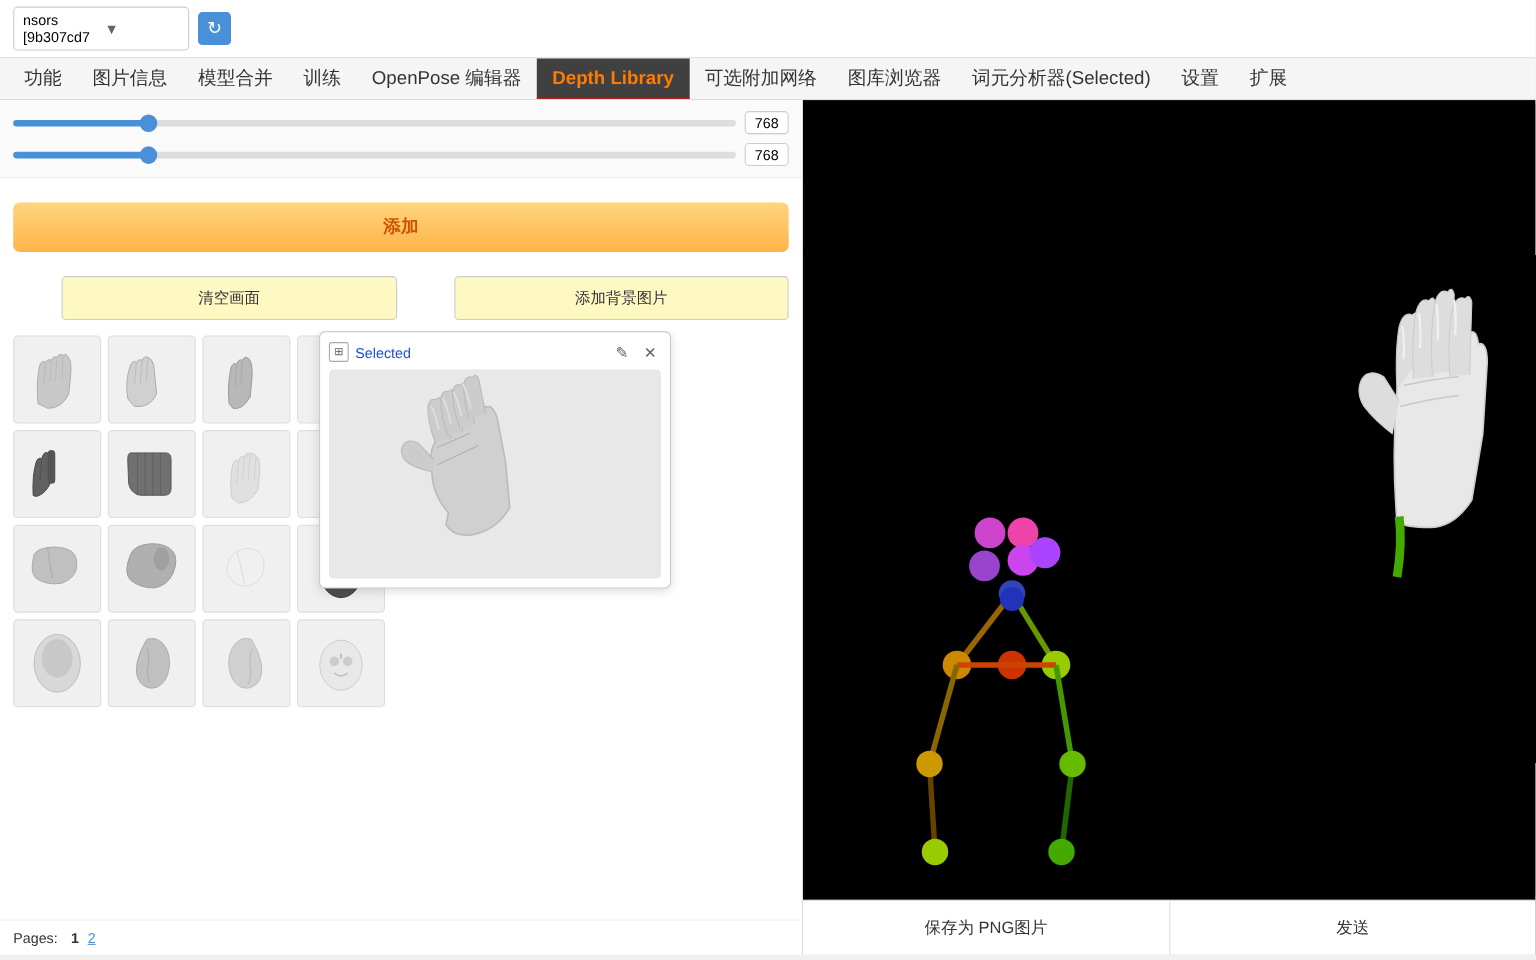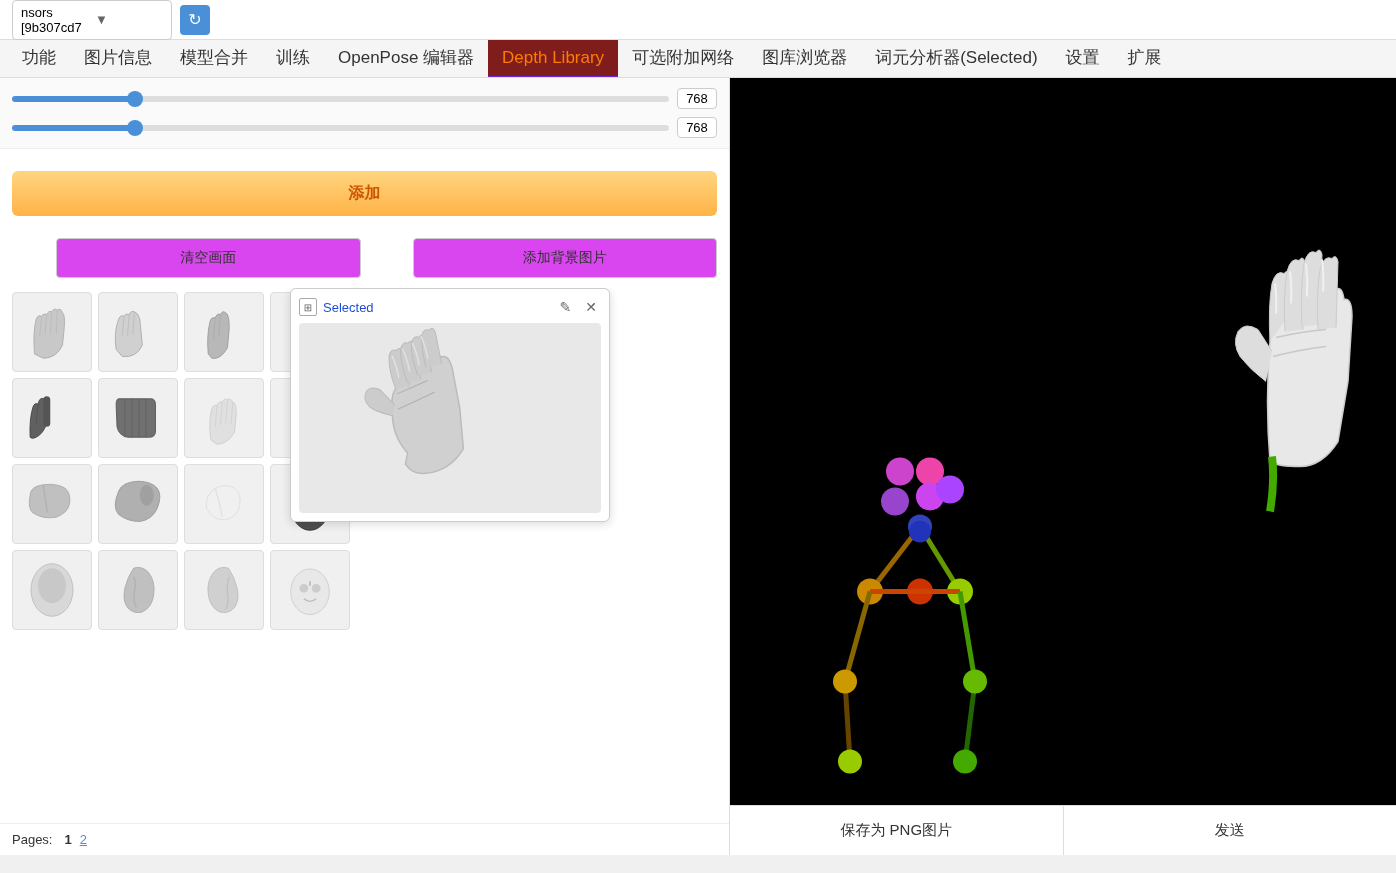--- a/index.html
+++ b/index.html
@@ -5,21 +5,21 @@
     * { box-sizing: border-box; margin: 0; padding: 0; }
     body { font-family: 'Microsoft YaHei', Arial, sans-serif; background: #f0f0f0; width: 1396px; height: 873px; overflow: hidden; font-size: 14px; }
 
     
     .top-bar {
       display: flex;
       align-items: center;
       padding: 8px 12px;
       background: #fff;
       border-bottom: 1px solid #ddd;
-      height: 40px;
+      height: 53px;
     }
     .model-select {
       display: flex;
       align-items: center;
       background: #fff;
       border: 1px solid #ccc;
       border-radius: 4px;
       padding: 4px 8px;
       cursor: pointer;
       font-size: 13px;
@@ -55,22 +55,23 @@
     .tab {
       padding: 8px 14px;
       cursor: pointer;
       white-space: nowrap;
       font-size: 17px;
       color: #333;
       border-bottom: 2px solid transparent;
     }
     .tab.active {
       color: #ff7c00;
-      border-bottom: 2px solid #6d28d9;
-      background: #7f1d1d;
+      border-bottom: 2px solid #b91c1c;
+      background: #404040;
+      font-weight: bold;
     }
 
     
     .main-content {
       display: flex;
       height: calc(873px - 58px - 38px);
     }
 
     
     .left-panel {
@@ -140,21 +141,21 @@
 
     
     .control-row {
       display: flex;
       margin: 0 12px 10px;
       gap: 8px;
     }
     .ctrl-btn {
       flex: 1;
       padding: 10px;
-      background: #d946ef;
+      background: #fef9c3;
       border: 1px solid #ccc;
       border-radius: 4px;
       cursor: pointer;
       font-size: 14px;
       text-align: center;
       color: #333;
       margin-left: 44px;
     }
 
     

